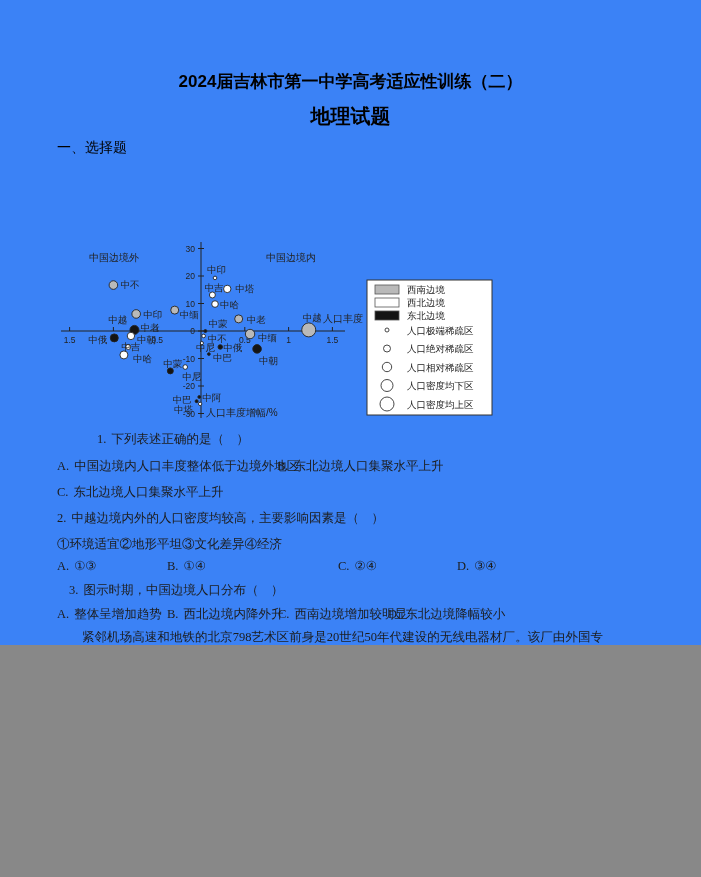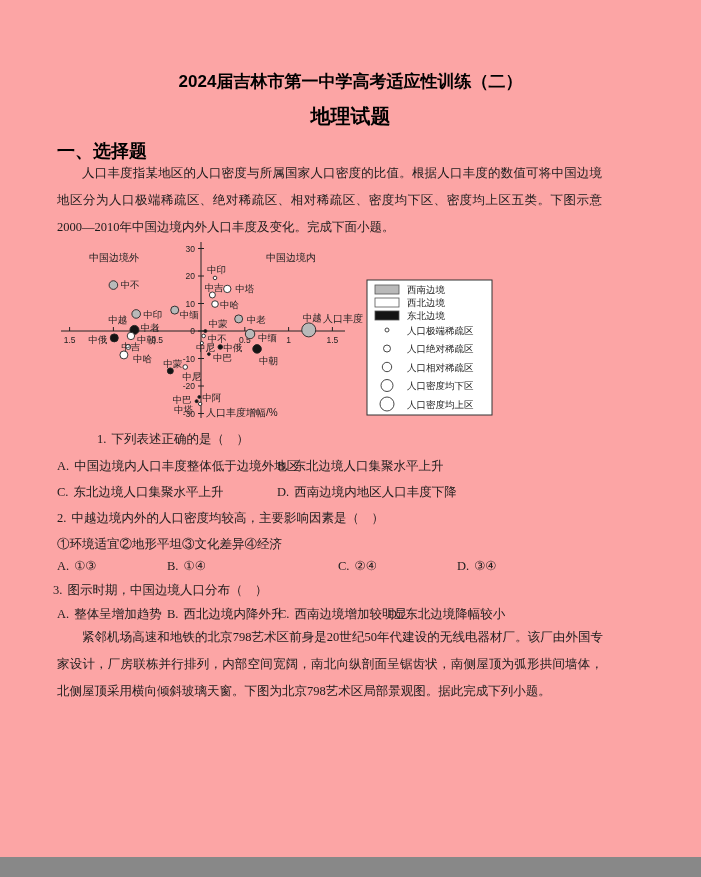--- a/index.html
+++ b/index.html
@@ -1,19 +1,19 @@
 <!DOCTYPE html>
 <html><head>
 <meta charset="utf-8">
 <style>
   html,body{margin:0;padding:0;background:#888;}
   .page{
     position:relative;
-    width:701px;height:857px;
-    background:#fca5a5;
+    width:701px;height:645px;
+    background:#3b82f6;
     font-family:"Liberation Serif",serif;
     color:#151515;
     margin:0 auto;
     overflow:hidden;
   }
   .abs{position:absolute;}
   .title{
     top:70px;left:0;width:100%;
     text-align:center;
     font-family:"Liberation Sans",sans-serif;
@@ -21,54 +21,53 @@
   }
   .subtitle{
     top:103px;left:0;width:100%;
     text-align:center;
     font-family:"Liberation Sans",sans-serif;
     font-size:20px;font-weight:bold;color:#000;
   }
   .sec{
     top:139px;left:57px;
     font-family:"Liberation Sans",sans-serif;
-    font-size:18px;font-weight:bold;color:#000;
+    font-size:14px;font-weight:normal;color:#000;
   }
   .para{
     font-size:12.5px;line-height:27px;
     text-align:justify;text-indent:2em;
     color:#1c1c1c;
   }
   .p1{top:160px;left:57px;width:545px;}
   .p2{top:624px;left:57px;width:546px;}
   .chart-wrap{top:236px;left:55px;width:445px;height:197px;}
   svg text{font-family:"Liberation Sans",sans-serif;fill:#222;}
   .qline{font-size:12.5px;color:#1c1c1c;white-space:nowrap;}
   .okey{margin-right:5px;}
   .q1s{top:431px;left:57px;margin-left:40px;}
   .q1a{top:458px;left:57px;}  .q1b{top:458px;left:277px;}
   .q1c{top:484px;left:57px;}  .q1d{top:484px;left:277px;}
   .q2s{top:510px;left:57px;}
   .q2i{top:536px;left:57px;}
   .q2a{top:558px;left:57px;}  .q2b{top:558px;left:167px;}
   .q2c{top:558px;left:310px;margin-left:28px;} .q2d{top:558px;left:457px;}
-  .q3s{top:582px;left:53px;}
+  .q3s{top:582px;left:69px;}
   .q3a{top:606px;left:57px;}  .q3b{top:606px;left:167px;}
   .q3c{top:606px;left:278px;} .q3d{top:606px;left:388px;}
 </style>
 </head>
 <body>
 
 <div class="page">
 
   <div class="abs title">2024届吉林市第一中学高考适应性训练（二）</div>
   <div class="abs subtitle">地理试题</div>
   <div class="abs sec">一、选择题</div>
 
-  <div class="abs para p1">人口丰度指某地区的人口密度与所属国家人口密度的比值。根据人口丰度的数值可将中国边境地区分为人口极端稀疏区、绝对稀疏区、相对稀疏区、密度均下区、密度均上区五类。下图示意2000—2010年中国边境内外人口丰度及变化。完成下面小题。</div>
 
   <div class="abs chart-wrap">
     <svg id="chart-svg" width="445" height="197" viewBox="0 0 445 197">
         <line x1="6" y1="95" x2="290" y2="95" stroke="#222" stroke-width="1"></line>
         <line x1="146" y1="6" x2="146" y2="182" stroke="#222" stroke-width="1"></line>
         <line x1="14.600000000000023" y1="91" x2="14.600000000000023" y2="95" stroke="#222" stroke-width="1"></line>
         <line x1="58.400000000000006" y1="91" x2="58.400000000000006" y2="95" stroke="#222" stroke-width="1"></line>
         <line x1="102.2" y1="91" x2="102.2" y2="95" stroke="#222" stroke-width="1"></line>
         <line x1="189.8" y1="91" x2="189.8" y2="95" stroke="#222" stroke-width="1"></line>
         <line x1="233.6" y1="91" x2="233.6" y2="95" stroke="#222" stroke-width="1"></line>
@@ -174,23 +173,20 @@
   </div>
   <div class="abs qline q1a">
     <span class="okey">A.</span><span>中国边境内人口丰度整体低于边境外地区</span>
   </div>
   <div class="abs qline q1b">
     <span class="okey">B.</span><span>东北边境人口集聚水平上升</span>
   </div>
   <div class="abs qline q1c">
     <span class="okey">C.</span><span>东北边境人口集聚水平上升</span>
   </div>
-  <div class="abs qline q1d">
-    <span class="okey">D.</span><span>西南边境内地区人口丰度下降</span>
-  </div>
 
   <div class="abs qline q2s">
     <span class="okey">2.</span><span>中越边境内外的人口密度均较高，主要影响因素是（　）</span>
   </div>
   <div class="abs qline q2i">①环境适宜②地形平坦③文化差异④经济</div>
   <div class="abs qline q2a">
     <span class="okey">A.</span><span>①③</span>
   </div>
   <div class="abs qline q2b">
     <span class="okey">B.</span><span>①④</span>

